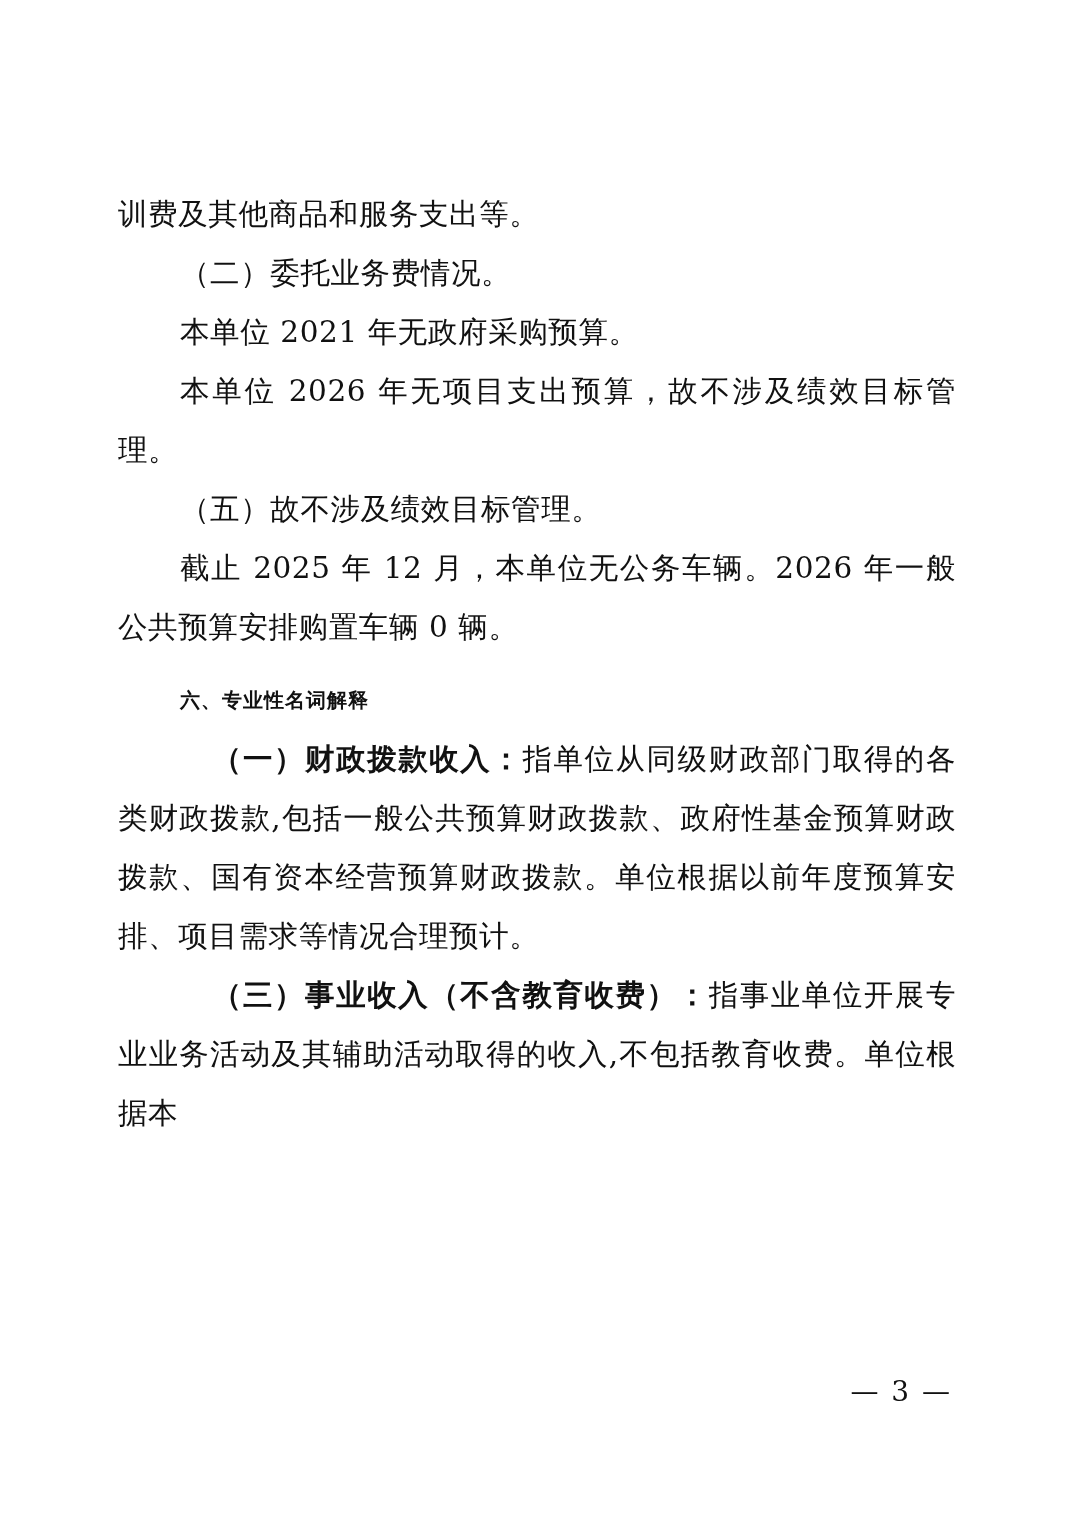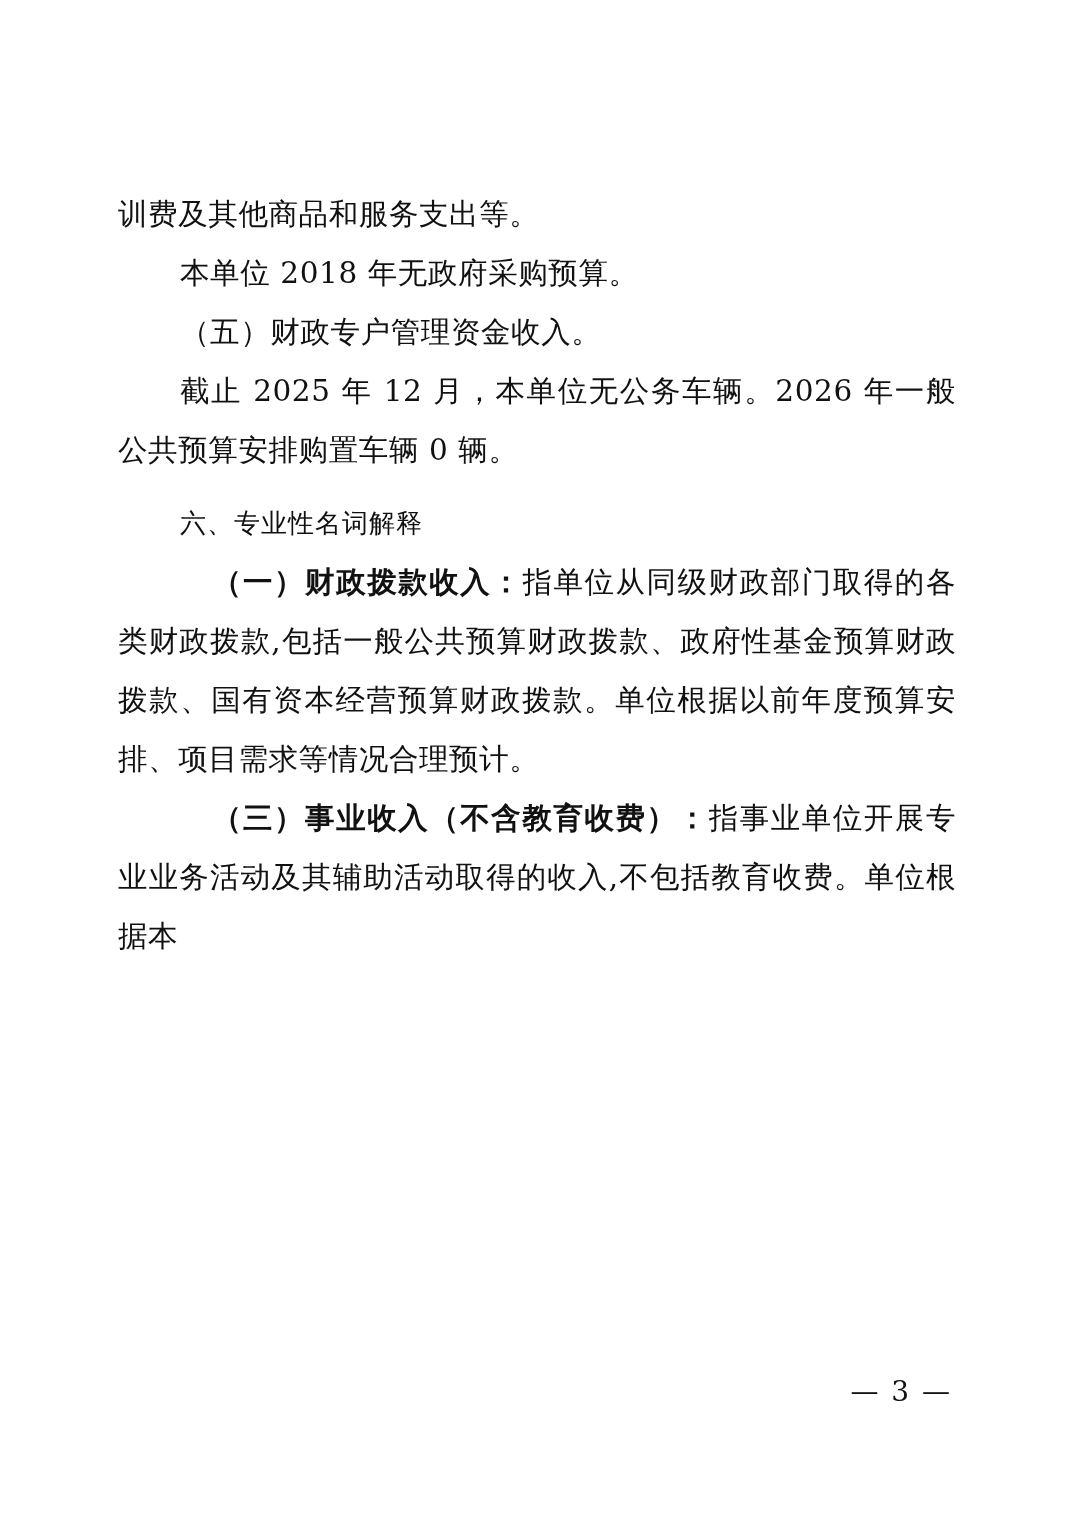--- a/index.html
+++ b/index.html
@@ -28,26 +28,26 @@
     letter-spacing: 0.6px;
     text-align: justify;
     text-justify: inter-ideograph;
     margin: 0;
     font-weight: 400;
   }
   .indent {
     text-indent: 62px;
   }
   .heading {
-    font-size: 26px;
+    font-size: 20px;
     line-height: 59px;
     letter-spacing: 1px;
     margin: 0;
     text-indent: 62px;
-    font-weight: 400;
+    font-weight: 700;
     font-family: "DejaVu Sans", "Liberation Sans", sans-serif;
   }
   .sub-title {
     font-weight: 700;
     font-family: "DejaVu Sans", "Liberation Sans", sans-serif;
     margin-left: 32px;
   }
   .gap-md { height: 14px; }
   .pagenum {
     position: absolute;
@@ -59,28 +59,30 @@
     font-family: "DejaVu Serif", "Liberation Serif", serif;
   }
 </style>
 </head>
 <body>
 
 <div class="page">
 
   <p class="para">训费及其他商品和服务支出等。</p>
 
+  <p class="para indent">（二）委托业务费情况。</p>
 
 
 
-  <p class="para indent">本单位 2018 年无政府采购预算。</p>
+  <p class="para indent">本单位 2021 年无政府采购预算。</p>
 
 
+  <p class="para indent">本单位 2026 年无项目支出预算，故不涉及绩效目标管理。</p>
 
-  <p class="para indent">（五）财政专户管理资金收入。</p>
+  <p class="para indent">（五）故不涉及绩效目标管理。</p>
 
   <p class="para indent">截止 2025 年 12 月，本单位无公务车辆。2026 年一般公共预算安排购置车辆 0 辆。</p>
 
   <div class="gap-md"></div>
 
   <p class="heading">六、专业性名词解释</p>
 
   <p class="para indent"><span class="sub-title">（一）财政拨款收入：</span><span>指单位从同级财政部门取得的各类财政拨款,包括一般公共预算财政拨款、政府性基金预算财政拨款、国有资本经营预算财政拨款。单位根据以前年度预算安排、项目需求等情况合理预计。</span></p>
 
 

